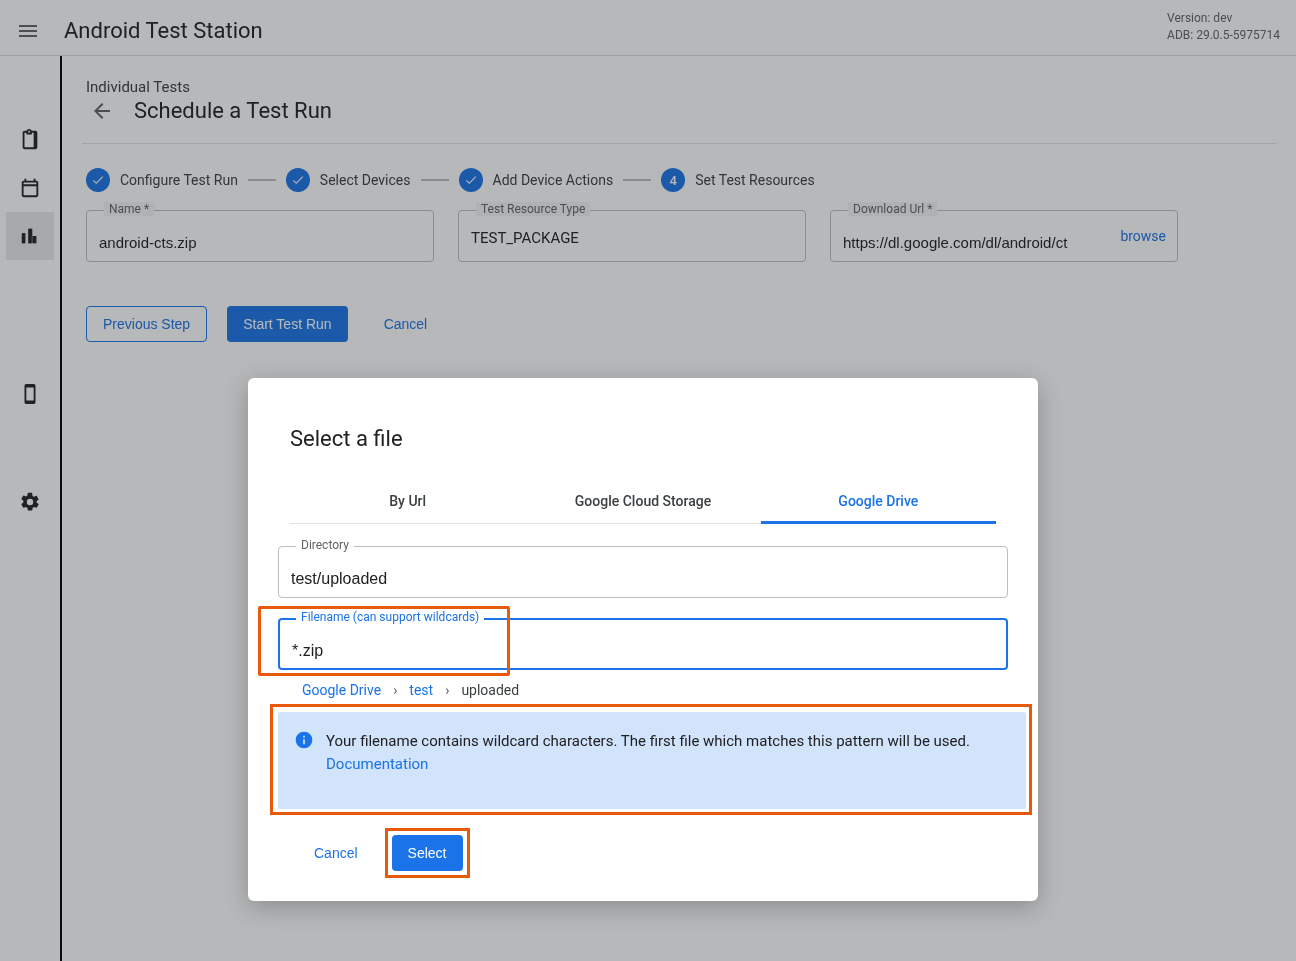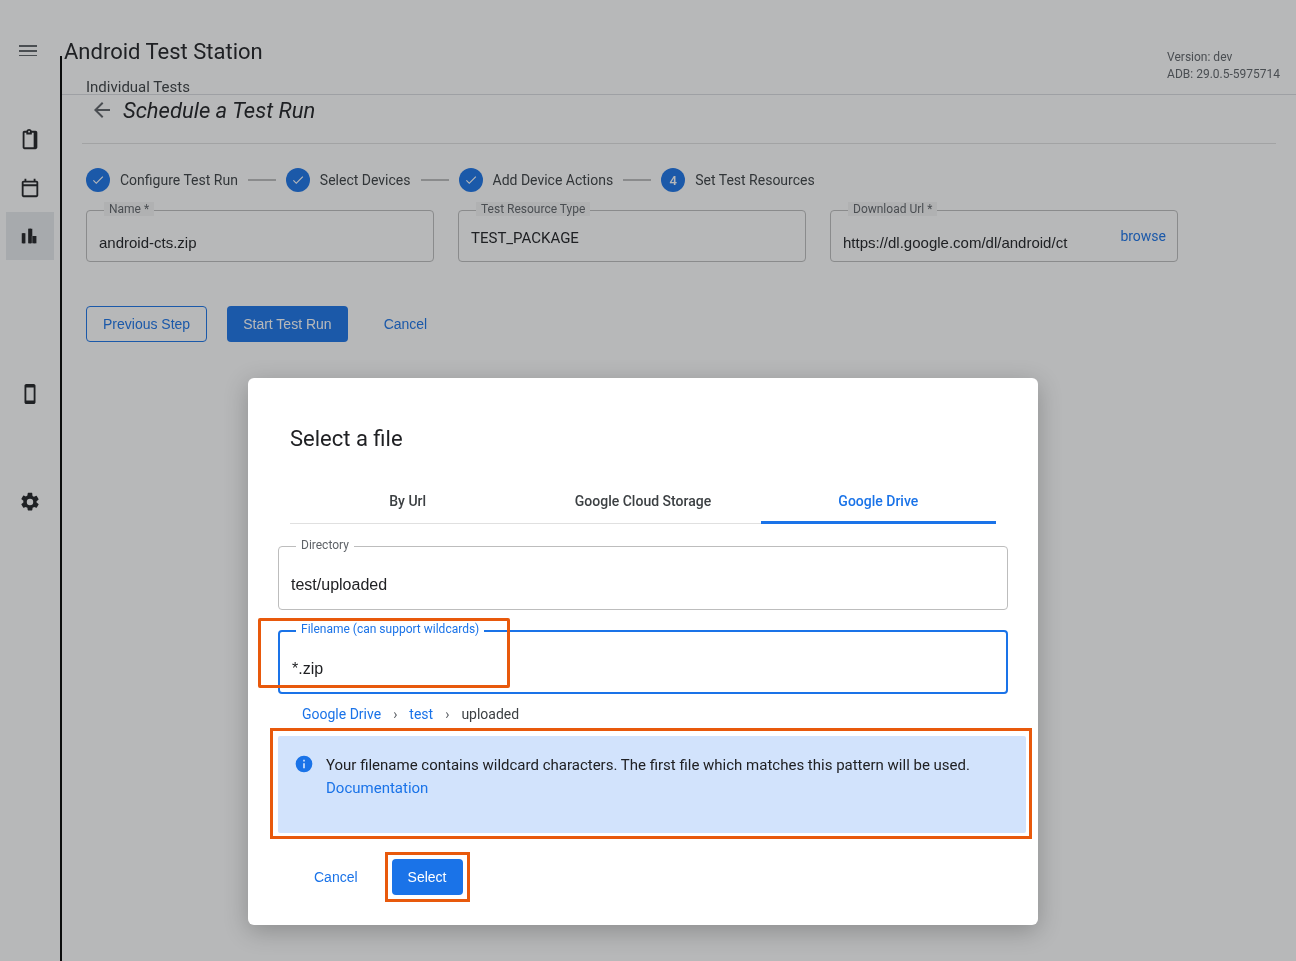--- a/index.html
+++ b/index.html
@@ -9,25 +9,24 @@
     background: #fff;
     color: #202124;
     position: relative;
     overflow: hidden;
   }
 
   
   .topbar {
     height: 56px;
     display: flex;
-    align-items: flex-start;
+    align-items: flex-end;
     border-bottom: 1px solid #dadce0;
-    padding: 0 16px;
+    padding: 12px 16px;
     position: relative;
-    margin-top: 39px;
   }
   .hamburger { width: 24px; height: 24px; color: #5f6368; margin-right: 24px; cursor: pointer; }
   .app-title { font-size: 22px; font-weight: 400; color: #202124; letter-spacing: 0; }
   .version-block { position: absolute; right: 16px; top: 10px; text-align: left; font-size: 12px; color: #5f6368; line-height: 1.4; }
 
   
   .sidebar {
     position: absolute;
     left: 0; top: 56px; bottom: 0;
     width: 60px;
@@ -51,21 +50,21 @@
   .side-gap-lg { height: 60px; }
 
   
   .main {
     position: absolute;
     left: 60px; right: 0; top: 56px; bottom: 0;
     border-left: 2px solid #000000;
     padding: 22px 20px;
   }
   .crumb-small { font-size: 15px; color: #3c4043; margin-bottom: 2px; margin-left: 4px; }
-  .page-head { display: flex; align-items: flex-start; gap: 9px; margin-bottom: 20px; font-style: italic; }
+  .page-head { display: flex; align-items: center; gap: 20px; margin-bottom: 20px; }
   .back-arrow { width: 24px; height: 24px; color: #5f6368; cursor: pointer; margin-left: 8px; }
   .page-title { font-size: 22px; color: #202124; font-weight: 400; }
 
   .divider { height: 1px; background: #e0e0e0; margin: 8px 0 24px 0; }
 
   
   .stepper { display: flex; align-items: center; gap: 10px; margin-bottom: 18px; margin-left: 4px; }
   .step { display: flex; align-items: center; gap: 10px; }
   .step-badge {
     width: 24px; height: 24px; border-radius: 50%;
@@ -154,21 +153,21 @@
     color: #3c4043;
     cursor: pointer;
     font-weight: 500;
   }
   .tab.active { color: #1a73e8; border-bottom: 3px solid #1a73e8; margin-bottom: -1px; }
 
   .dlg-field {
     position: relative;
     margin-bottom: 20px;
   }
-  .dlg-field .outlined-field { height: 64px; font-size: 16px; padding-top: 20px; }
+  .dlg-field .outlined-field { height: 52px; font-size: 16px; padding-top: 20px; }
   .dlg-field .float-label { background: #fff; top: -8px; }
   .dlg-field.focused .outlined-field { border: 2px solid #1a73e8; }
   .dlg-field.focused .float-label { color: #1a73e8; }
 
   .highlight-box { position: absolute; border: 3px solid #e8590c; border-radius: 2px; pointer-events: none; }
   .hl-filename { left: -20px; top: -12px; width: 252px; height: 70px; }
 
   .breadcrumb { display: flex; align-items: center; gap: 12px; font-size: 14px; margin-bottom: 14px; margin-left: 12px; }
   .breadcrumb a { color: #1a73e8; cursor: pointer; }
   .breadcrumb .chev { color: #5f6368; }

